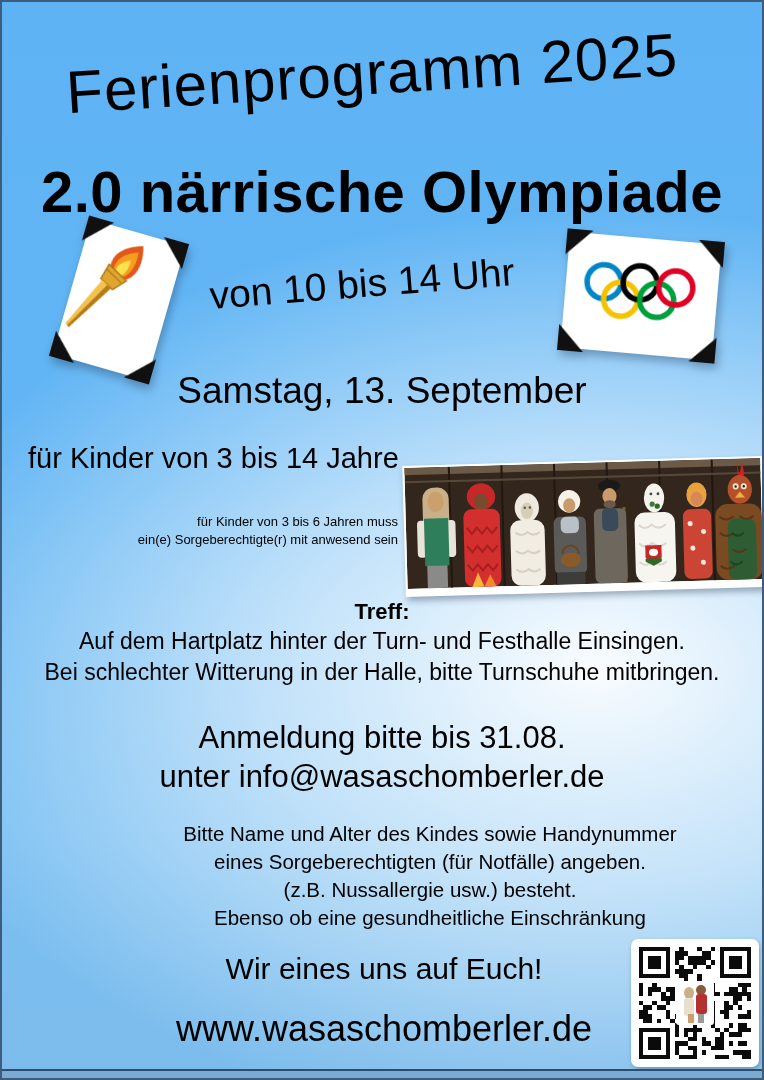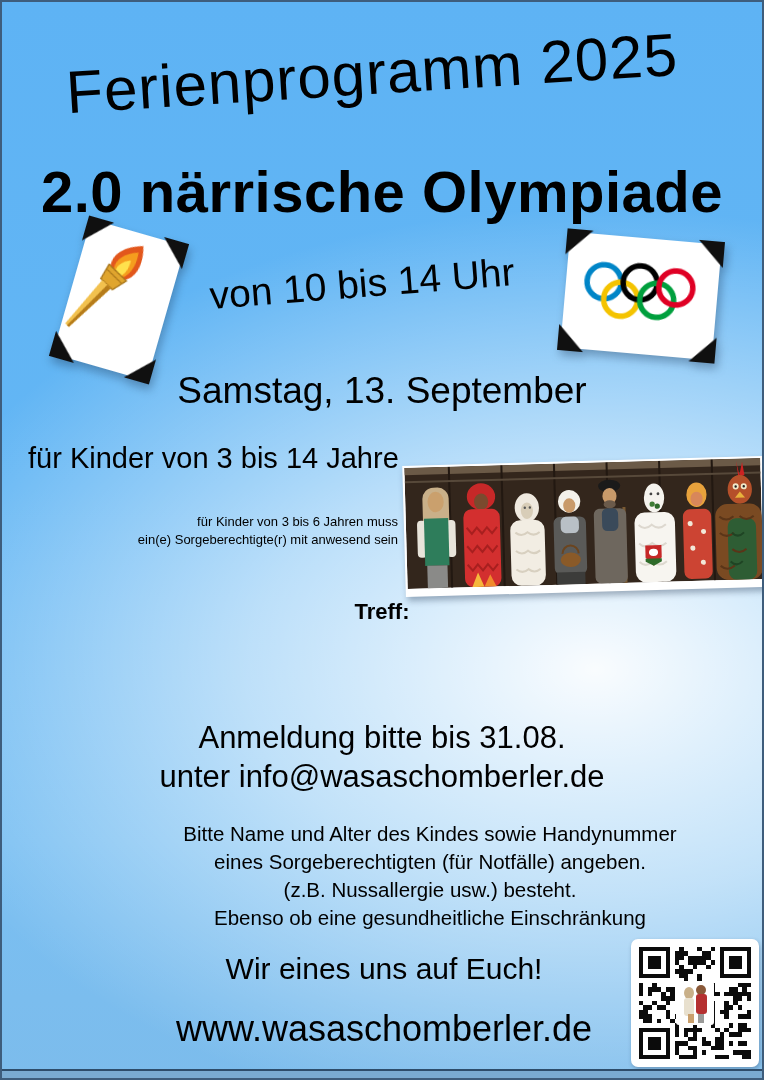--- a/index.html
+++ b/index.html
@@ -214,20 +214,24 @@
         <polygon points="331,32 336,38 326,38" fill="#e8b23c"></polygon>
         <rect x="306" y="44" width="46" height="74" rx="12" fill="#7a4a22"></rect>
         <rect x="318" y="58" width="28" height="60" rx="8" fill="#2e5d34"></rect>
         <path d="M310 56 q7 6 14 0 M330 56 q7 6 14 0 M310 72 q7 6 14 0 M322 88 q7 6 14 0 M310 104 q7 6 14 0" stroke="#5a3518" stroke-width="2" fill="none"></path>
         <path d="M322 72 q6 6 12 0 M320 100 q6 6 12 0" stroke="#1f4424" stroke-width="2" fill="none"></path>
       </g>
     </svg>
   </div>
 
   <div class="abs ctr meeting-label">Treff:</div>
+  <div class="abs ctr meeting-lines">
+    <div>Auf dem Hartplatz hinter der Turn- und Festhalle Einsingen.</div>
+    <div>Bei schlechter Witterung in der Halle, bitte Turnschuhe mitbringen.</div>
+  </div>
 
   <div class="abs ctr registration">
     <div>Anmeldung bitte bis 31.08.</div>
     <div>unter info@wasaschomberler.de</div>
   </div>
 
   <div class="abs ctr notes">
     <div>Bitte Name und Alter des Kindes sowie Handynummer</div>
     <div>eines Sorgeberechtigten (für Notfälle) angeben.</div>
     <div>(z.B. Nussallergie usw.) besteht.</div>

